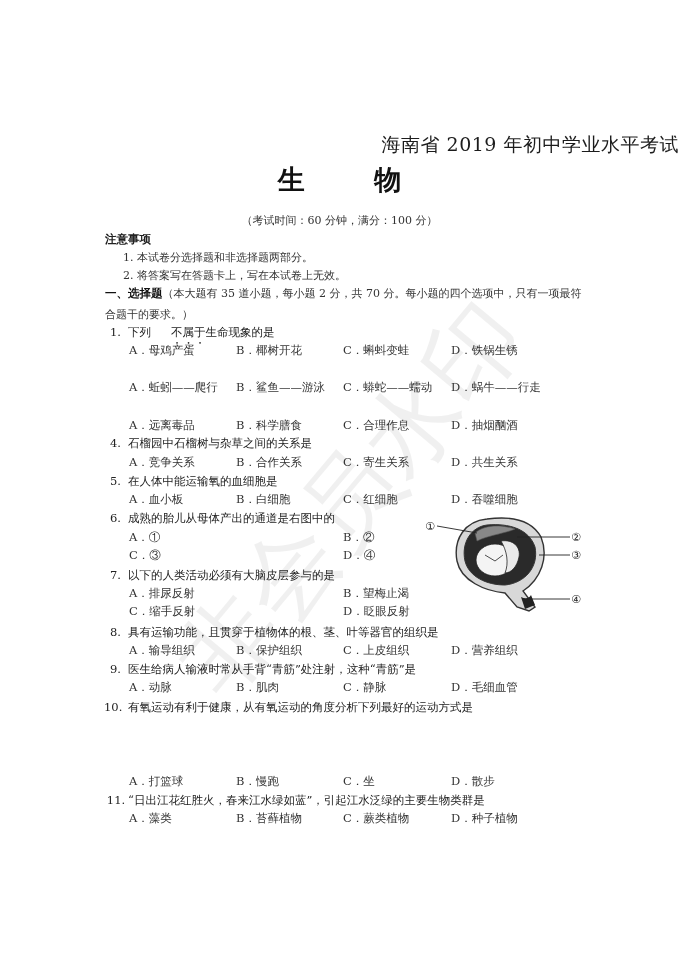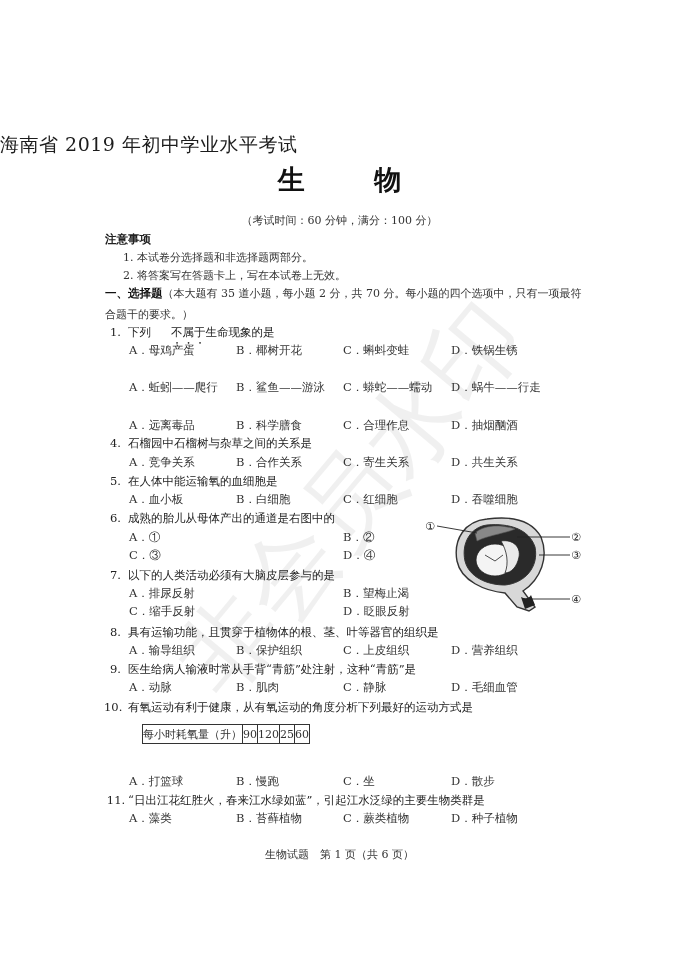--- a/index.html
+++ b/index.html
@@ -1,21 +1,21 @@
 <!DOCTYPE html>
 <html><head>
 <meta charset="utf-8">
 <style>
   html, body { margin: 0; padding: 0; }
   body {
     width: 679px; height: 960px; background: #ffffff; position: relative; overflow: hidden;
     font-family: "DejaVu Serif", "Liberation Serif", serif; color: #222;
   }
   .page { position: absolute; left: 0; top: 0; width: 679px; height: 960px; }
-  .title { position: absolute; top: 132px; left: 0; width: 679px; text-align: left; font-size: 19px; letter-spacing: 0.5px; color: #1c1c1c; }
+  .title { position: absolute; top: 132px; left: 0; width: 679px; text-align: right; font-size: 19px; letter-spacing: 0.5px; color: #1c1c1c; }
   .subject { position: absolute; top: 162px; left: 0; width: 679px; text-align: center; font-size: 27px; font-weight: bold; letter-spacing: 30px; text-indent: 30px; color: #111; }
   .exam-info { position: absolute; top: 213px; left: 0; width: 679px; text-align: center; font-size: 11px; color: #333; }
   .notes-head { position: absolute; top: 232px; left: 105px; font-size: 11.5px; font-weight: bold; font-family: "DejaVu Sans", "Liberation Sans", sans-serif; }
   .note { position: absolute; left: 123px; font-size: 11px; color: #333; }
   .section { position: absolute; left: 105px; width: 485px; font-size: 11px; line-height: 21px; top: 283px; color: #333; }
   .section b { font-family: "DejaVu Sans", "Liberation Sans", sans-serif; font-size: 11.5px; color: #111; }
   .q { position: absolute; left: 110px; font-size: 11.5px; color: #222; white-space: nowrap; }
   .q .num { display: inline-block; width: 18px; }
   .q10 { left: 104px; }
   .q10 .num, .q11 .num { width: 24px; }
@@ -122,35 +122,27 @@
   <div class="q" style="top:662px"><span class="num">9.</span><span>医生给病人输液时常从手背“青筋”处注射，这种“青筋”是</span></div>
   <div class="opt" style="top:680px;left:129px">A．动脉</div>
   <div class="opt" style="top:680px;left:236px">B．肌肉</div>
   <div class="opt" style="top:680px;left:343px">C．静脉</div>
   <div class="opt" style="top:680px;left:451px">D．毛细血管</div>
 
   <div class="q q10" style="top:700px"><span class="num">10.</span><span>有氧运动有利于健康，从有氧运动的角度分析下列最好的运动方式是</span></div>
 
   <table class="activity">
     <tbody>
-    <tr>
-      <td>每小时耗氧量（升）</td>
-      <td>90</td>
-      <td>120</td>
-      <td>25</td>
-      <td>60</td>
-    </tr>
   </tbody>
     </table>
 
   <div class="opt" style="top:774px;left:129px">A．打篮球</div>
   <div class="opt" style="top:774px;left:236px">B．慢跑</div>
   <div class="opt" style="top:774px;left:343px">C．坐</div>
   <div class="opt" style="top:774px;left:451px">D．散步</div>
 
   <div class="q q11" style="top:793px"><span class="num">11.</span><span>“日出江花红胜火，春来江水绿如蓝”，引起江水泛绿的主要生物类群是</span></div>
   <div class="opt" style="top:811px;left:129px">A．藻类</div>
   <div class="opt" style="top:811px;left:236px">B．苔藓植物</div>
   <div class="opt" style="top:811px;left:343px">C．蕨类植物</div>
   <div class="opt" style="top:811px;left:451px">D．种子植物</div>
 
-  <div class="footer">生物试题　第 1 页（共 6 页）</div>
 </div>
 
 </body></html>

